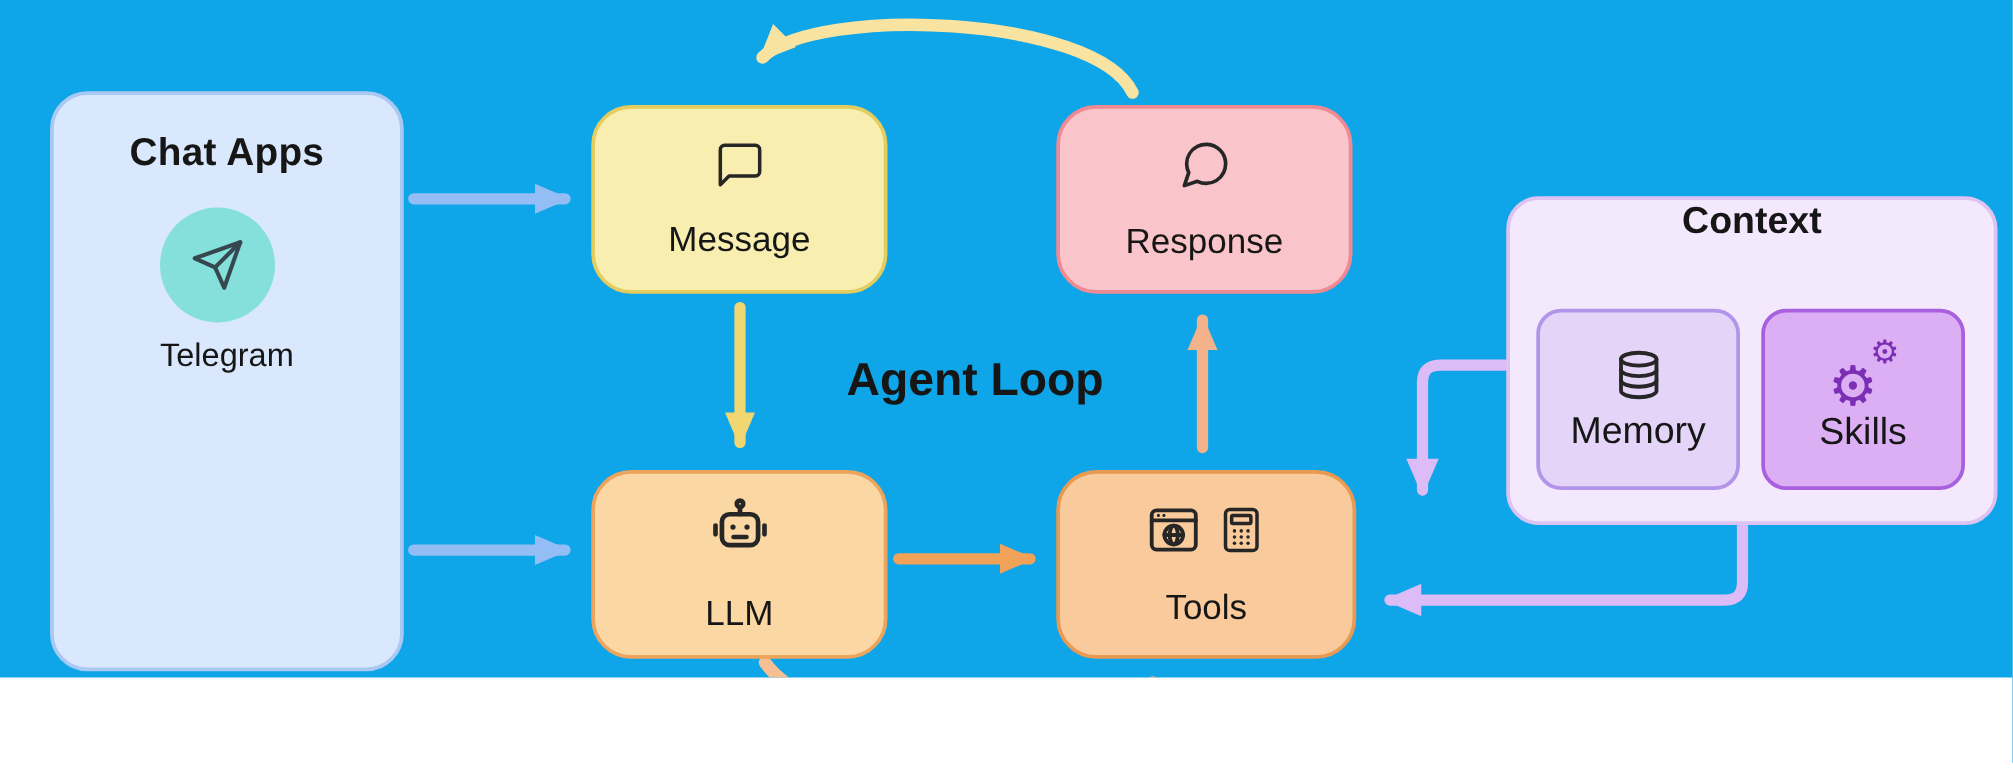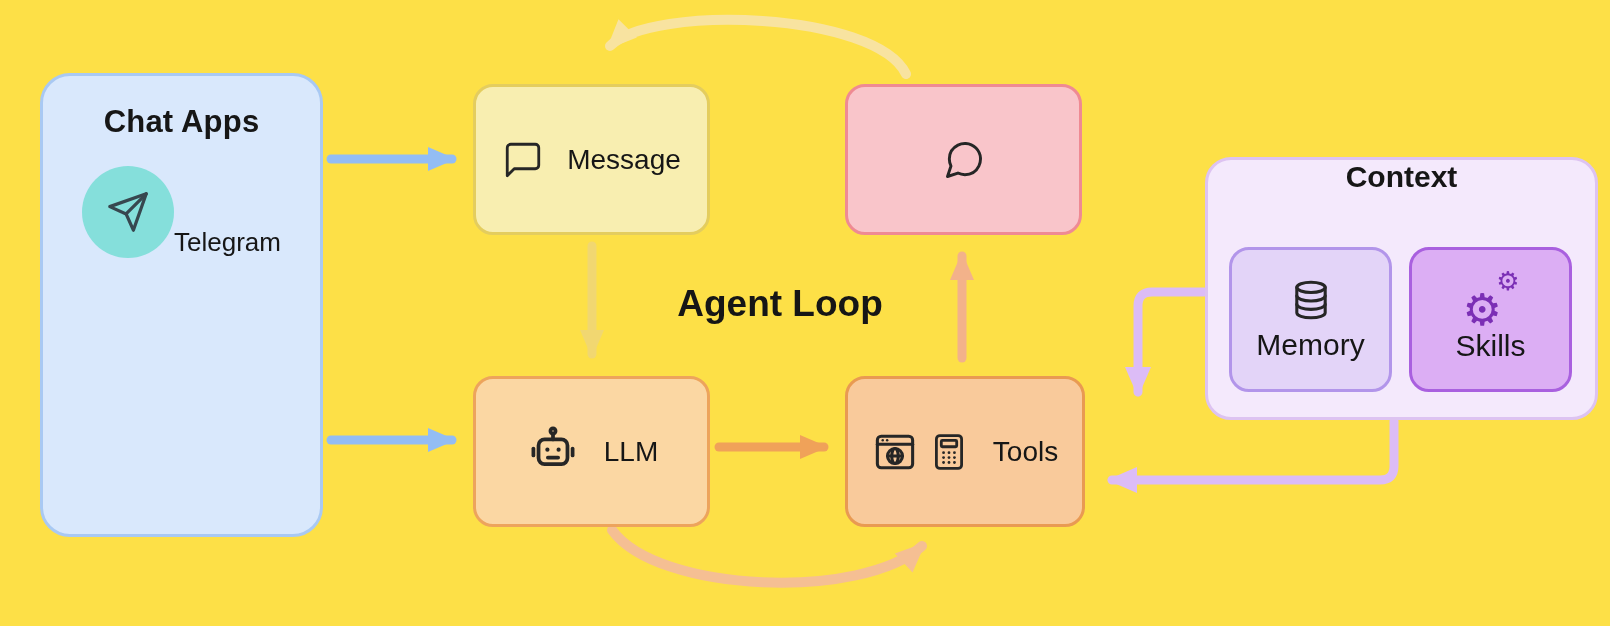--- a/index.html
+++ b/index.html
@@ -2,40 +2,40 @@
 <html><head>
 <meta charset="utf-8">
 <style>
   * { margin:0; padding:0; box-sizing:border-box; }
   html,body { width:1610px; height:626px; }
   body {
     font-family:"Liberation Sans", sans-serif;
     color:#161616;
     background:#ffffff;
   }
-  .canvas { position:relative; width:1610px; height:626px; background:#fde047; overflow:hidden;text-decoration:underline; }
+  .canvas { position:relative; width:1610px; height:542px; background:#0ea5e9; overflow:hidden;text-decoration:underline; }
   .arrows { position:absolute; left:0; top:0; width:1610px; height:626px; pointer-events:none; }
 
   
   .chat-apps {
     position:absolute; left:40px; top:73px; width:283px; height:464px;
     background:#d9e8fc; border:3px solid #a9c9f3; border-radius:30px;
     display:flex; flex-direction:column; align-items:center;
   }
   .chat-apps-title { margin-top:28px; font-size:31px; font-weight:600; letter-spacing:0.2px; }
-  .app { display:flex; flex-direction:row; align-items:flex-end; margin-top:26px; }
+  .app { display:flex; flex-direction:column; align-items:flex-start; margin-top:26px; }
   .app-circle { width:92px; height:92px; border-radius:50%; display:flex; align-items:center; justify-content:center; }
   .telegram-circle { background:#85dfdb; }
   .whatsapp-circle { background:#8de79a; }
   .app-label { margin-top:11px; font-size:26px; }
 
   
   .node {
-    position:absolute; width:237px; height:151px; border-radius:20px;
-    display:flex; align-items:center; justify-content:center; gap:23px;
+    position:absolute; width:237px; height:151px; border-radius:32px;
+    display:flex; flex-direction:column; align-items:center; justify-content:center; gap:23px;
   }
   .node-label { font-size:28px; }
   .message-node  { left:473px; top:84px;  background:#f8eeb0; border:3px solid #e4cd5e; }
   .response-node { left:845px; top:84px;  background:#f9c5ca; border:3px solid #ef8a93; }
   .llm-node      { left:473px; top:376px; background:#fbd7a3; border:3px solid #eda45c;text-align:right; }
   .tools-node    { left:845px; top:376px; width:240px; background:#f9ca9b; border:3px solid #e99a52; }
   .tools-icons { display:flex; align-items:center; gap:10px; }
 
   .agent-loop {
     position:absolute; left:780px; top:304px; transform:translate(-50%,-50%);
@@ -123,20 +123,21 @@
     <svg width="42" height="42" viewBox="0 0 24 24" class="icon-dark">
       <path d="M21 15a2 2 0 0 1-2 2H7l-4 4V5a2 2 0 0 1 2-2h14a2 2 0 0 1 2 2z"></path>
     </svg>
     <div class="node-label">Message</div>
   </div>
 
   <div class="node response-node">
     <svg width="44" height="44" viewBox="0 0 24 24" class="icon-dark">
       <path d="M21 11.5a8.38 8.38 0 0 1-.9 3.8 8.5 8.5 0 0 1-7.6 4.7 8.38 8.38 0 0 1-3.8-.9L3 21l1.9-5.7a8.38 8.38 0 0 1-.9-3.8 8.5 8.5 0 0 1 4.7-7.6 8.38 8.38 0 0 1 3.8-.9h.5a8.48 8.48 0 0 1 8 8z"></path>
     </svg>
+    <div class="node-label">Response</div>
   </div>
 
   <div class="agent-loop">Agent Loop</div>
 
   <div class="node llm-node">
     <svg width="56" height="56" viewBox="0 0 24 24" class="icon-dark">
       <circle cx="12" cy="3" r="1.1"></circle>
       <line x1="12" y1="4.2" x2="12" y2="6.6"></line>
       <rect x="5.8" y="6.6" width="12.4" height="10.6" rx="2.6"></rect>
       <line x1="3.6" y1="10.5" x2="3.6" y2="13.5"></line>

